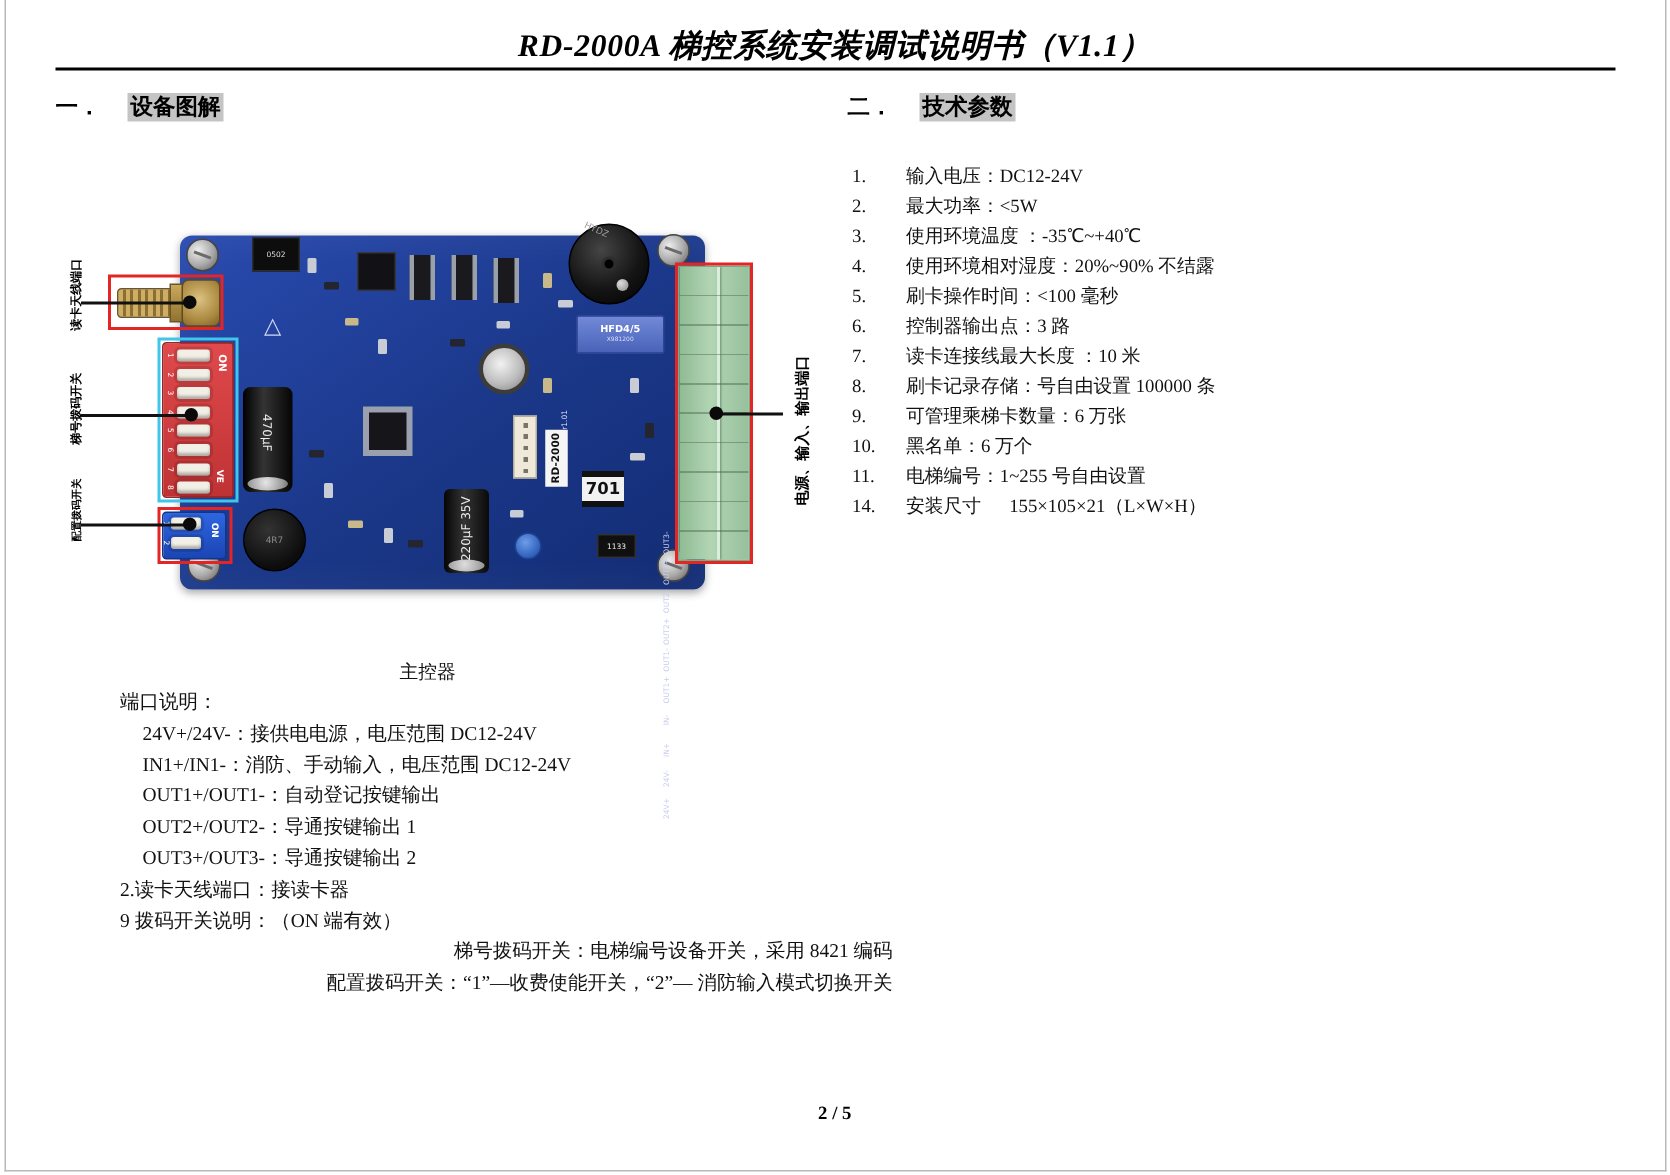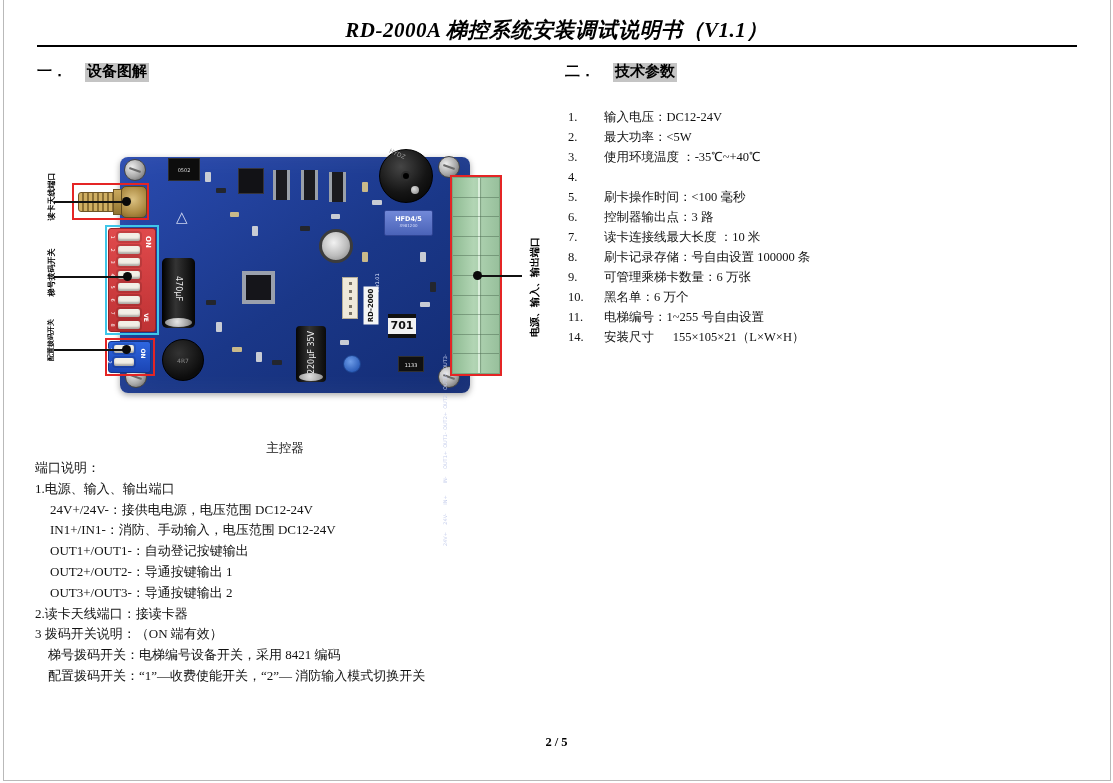--- a/index.html
+++ b/index.html
@@ -8,36 +8,36 @@
   .frame { position:absolute; left:3px; right:2px; top:0; bottom:2px;
            border-left:1px solid #b9b9b9; border-right:1px solid #b9b9b9; border-bottom:1px solid #b9b9b9; }
 
   
   .hdr { position:absolute; left:0; top:16px; width:100%; text-align:center;
          font-size:21px; font-weight:bold; font-style:italic; color:#000; letter-spacing:0.5px; }
   .hdr-rule { position:absolute; left:37px; right:36px; top:45px; height:2px; background:#000; }
 
   
   .sec { position:absolute; top:62px; font-size:15px; font-weight:bold; color:#000;
-         font-family:Liberation Mono, monospace; }
+         font-family:Liberation Sans, sans-serif; }
   .sec .no { margin-right:18px; }
   .sec .hl { background:#c4c4c4; padding:1px 2px; }
   .sec-left { left:37px; }
   .sec-right { left:565px; }
 
   
   .tech { position:absolute; left:568px; top:107px; width:520px; }
   .ti { display:flex; height:20px; align-items:center; font-size:12.5px; color:#111; white-space:pre; }
   .ti .no { width:36px; flex:0 0 36px; }
 
   
   .ports { position:absolute; left:35px; top:459px; width:560px; }
-  .pline { height:20.8px; font-size:13px; color:#111; white-space:pre; }
+  .pline { height:20.8px; font-size:13px; color:#111; white-space:pre;margin-left:45px; }
   .pline.ind1 { padding-left:15px; }
-  .pline.ind2 { padding-left:13px; }
+  .pline.ind2 { padding-left:13px;text-align:right; }
   .plabel { font-weight:normal; }
 
   .caption { position:absolute; left:240px; top:440px; width:90px; text-align:center; font-size:12.5px; color:#111; }
   .footer { position:absolute; left:0; top:735px; width:1113px; text-align:center;
             font-size:12.5px; font-weight:bold; color:#000; }
 
   
   .board { position:absolute; left:120px; top:157px; width:350px; height:236px; border-radius:8px;
            background:linear-gradient(145deg,#2a4bb0,#1a3788 55%,#132c74);
            box-shadow:0 2px 6px rgba(0,0,0,.35), inset 0 0 30px rgba(255,255,255,.06); }
@@ -48,21 +48,21 @@
 
   .buzzer { position:absolute; left:379px; top:149px; width:54px; height:54px; border-radius:50%;
             background:radial-gradient(circle at 40% 32%, #454545, #151515 55%, #000); border:1px solid #000; }
   .buzzer-hole { position:absolute; left:401px; top:171px; width:10px; height:10px; border-radius:50%;
                  background:#000; border:2px solid #2d2d2d; }
   .buzzer-screw { position:absolute; left:411px; top:186px; width:8px; height:8px; border-radius:50%;
                   background:radial-gradient(circle at 35% 35%, #ddd, #888); }
   .buzzer-txt { position:absolute; left:389px; top:150px; font-size:6px; color:#9a9a9a;
                 transform:rotate(24deg); font-family:"DejaVu Sans", sans-serif; }
 
-  .relay { position:absolute; left:384px; top:210px; width:49px; height:26px;
+  .relay { position:absolute; left:384px; top:210px; width:59px; height:26px;
            background:linear-gradient(#7289d8,#4a63b8); border:1px solid #2e4494; border-radius:2px;
            color:#fff; font-family:"DejaVu Sans", sans-serif; text-align:center; }
   .relay .r1 { font-size:6.5px; font-weight:bold; margin-top:4px; }
   .relay .r2 { font-size:4px; color:#d7defa; }
 
   .terminal { position:absolute; left:452px; top:177px; width:48px; height:197px;
               background:linear-gradient(90deg,#8fbb93,#b2d5b4 45%,#98c09c);
               border:1px solid #7da883; }
   .terminal::before { content:""; position:absolute; left:25px; top:0; bottom:0; width:2px;
                       background:rgba(230,245,230,.8); box-shadow:1px 0 1px rgba(60,90,65,.4); }
@@ -156,21 +156,21 @@
     <span class="no">一．</span><span class="hl">设备图解</span>
   </div>
   <div class="sec sec-right">
     <span class="no">二．</span><span class="hl">技术参数</span>
   </div>
 
   <div class="tech">
     <div class="ti"><span class="no">1.</span><span>输入电压：DC12-24V</span></div>
     <div class="ti"><span class="no">2.</span><span>最大功率：&lt;5W</span></div>
     <div class="ti"><span class="no">3.</span><span>使用环境温度 ：-35℃~+40℃</span></div>
-    <div class="ti"><span class="no">4.</span></div>
+    <div class="ti"><span class="no">4.</span><span>使用环境相对湿度：20%~90% 不结露</span></div>
     <div class="ti"><span class="no">5.</span><span>刷卡操作时间：&lt;100 毫秒</span></div>
     <div class="ti"><span class="no">6.</span><span>控制器输出点：3 路</span></div>
     <div class="ti"><span class="no">7.</span><span>读卡连接线最大长度 ：10 米</span></div>
     <div class="ti"><span class="no">8.</span><span>刷卡记录存储：号自由设置 100000 条</span></div>
     <div class="ti"><span class="no">9.</span><span>可管理乘梯卡数量：6 万张</span></div>
     <div class="ti"><span class="no">10.</span><span>黑名单：6 万个</span></div>
     <div class="ti"><span class="no">11.</span><span>电梯编号：1~255 号自由设置</span></div>
     <div class="ti"><span class="no">14.</span><span>安装尺寸      155×105×21（L×W×H）</span></div>
   </div>
 
@@ -295,26 +295,25 @@
     <div class="vlabel vl-s" style="left:27px;top:191px;width:48px;">读卡天线端口</div>
     <div class="vlabel vl-s" style="left:27px;top:267px;width:48px;">梯号拨码开关</div>
     <div class="vlabel" style="left:30px;top:335px;width:42px;font-size:7px;">配置拨码开关</div>
     <div class="vlabel vl-r" style="left:475px;top:280px;width:120px;">电源、输入、输出端口</div>
   </div>
 
   <div class="caption">主控器</div>
 
   <div class="ports">
     <div class="pline"><span class="plabel"></span><span>端口说明：</span></div>
-    <div class="pline"><span class="plabel"></span><span>1.电源、输入、输出端口</span></div>
     <div class="pline ind1"><span class="plabel">24V+/24V-：</span><span>接供电电源，电压范围 DC12-24V</span></div>
     <div class="pline ind1"><span class="plabel">IN1+/IN1-：</span><span>消防、手动输入，电压范围 DC12-24V</span></div>
     <div class="pline ind1"><span class="plabel">OUT1+/OUT1-：</span><span>自动登记按键输出</span></div>
     <div class="pline ind1"><span class="plabel">OUT2+/OUT2-：</span><span>导通按键输出 1</span></div>
     <div class="pline ind1"><span class="plabel">OUT3+/OUT3-：</span><span>导通按键输出 2</span></div>
     <div class="pline"><span class="plabel"></span><span>2.读卡天线端口：接读卡器</span></div>
-    <div class="pline"><span class="plabel"></span><span>3 拨码开关说明：（ON 端有效）</span></div>
+    <div class="pline"><span class="plabel"></span><span>9 拨码开关说明：（ON 端有效）</span></div>
     <div class="pline ind2"><span class="plabel"></span><span>梯号拨码开关：电梯编号设备开关，采用 8421 编码</span></div>
     <div class="pline ind2"><span class="plabel"></span><span>配置拨码开关：“1”—收费使能开关，“2”— 消防输入模式切换开关</span></div>
   </div>
 
   <div class="footer">2 / 5</div>
 </div>
 
 </body></html>

